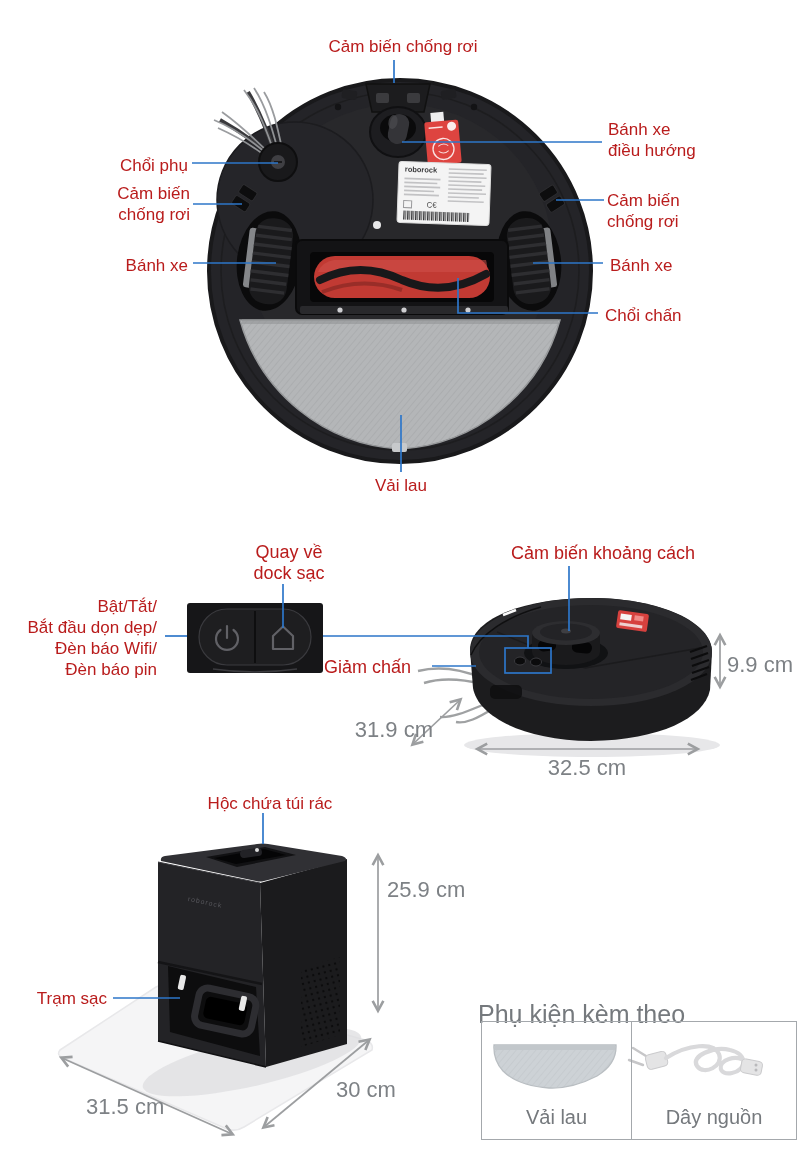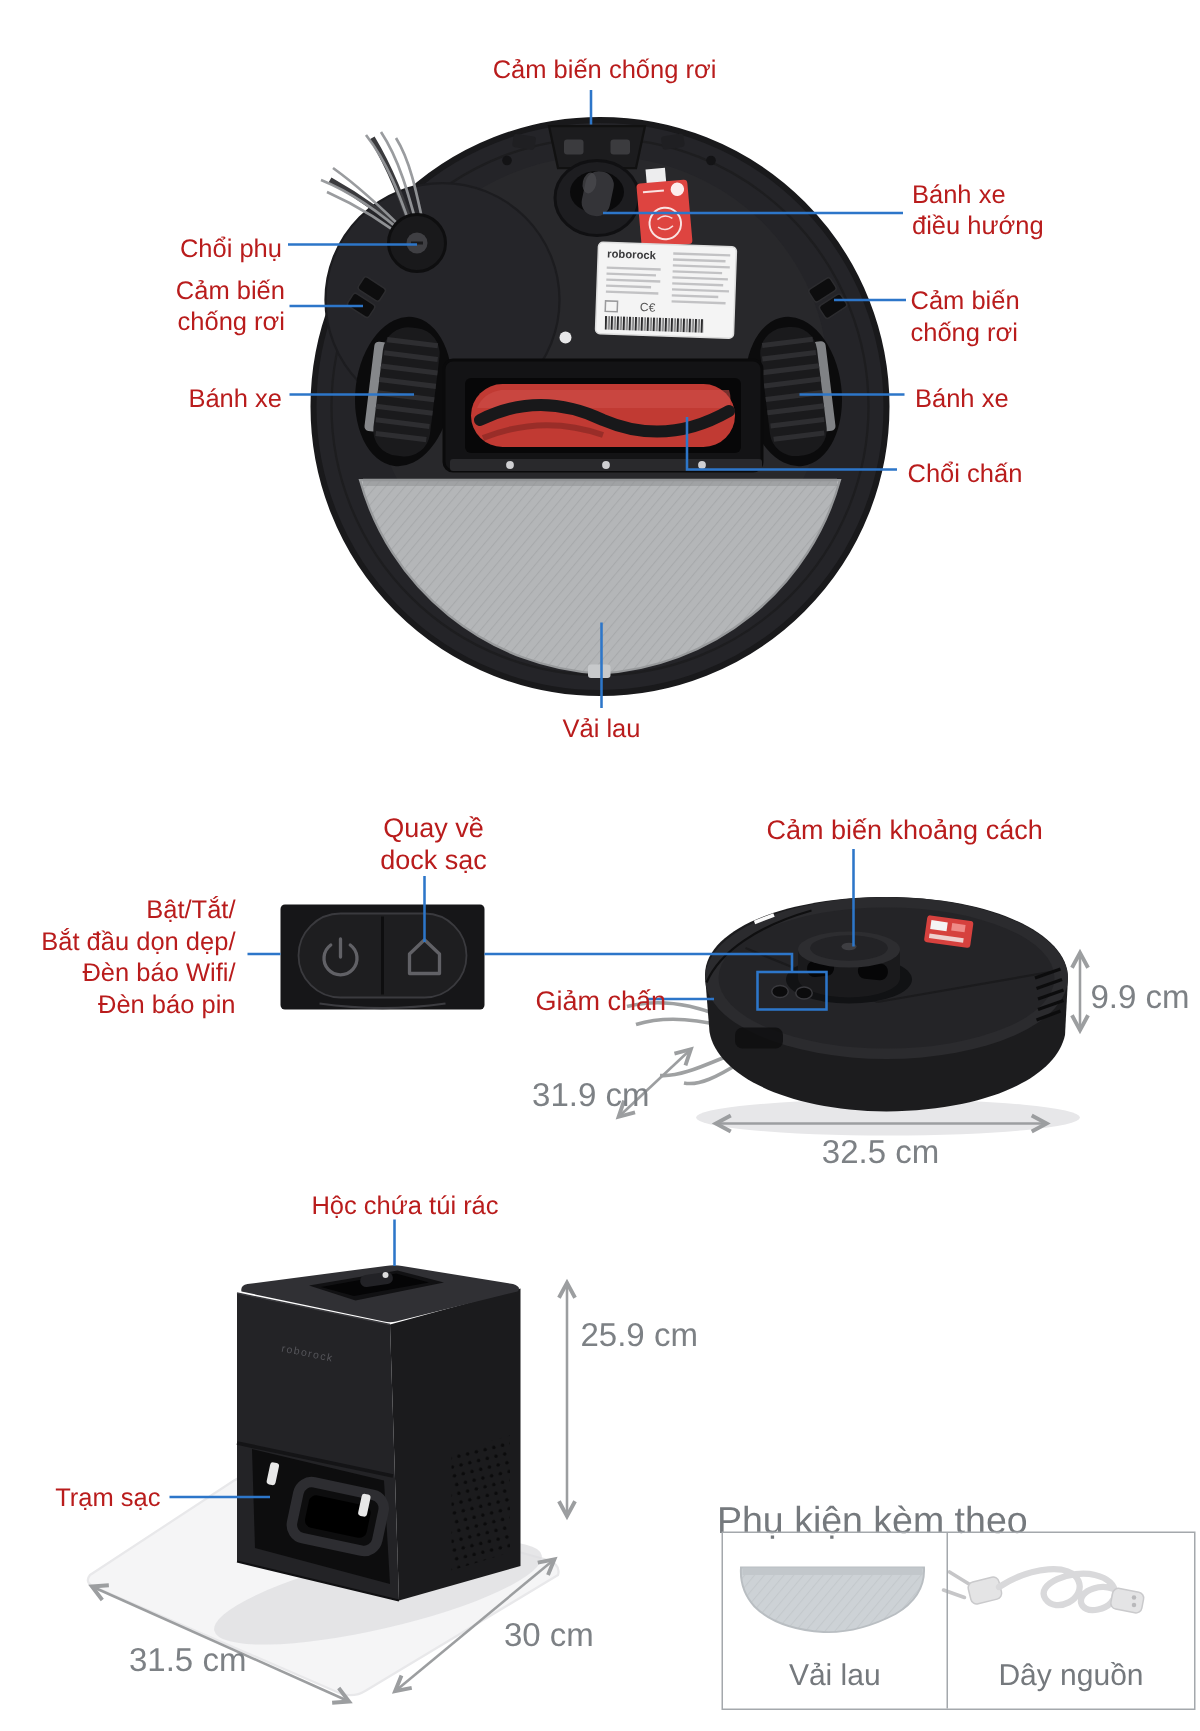--- a/index.html
+++ b/index.html
@@ -352,21 +352,21 @@
 
 <div class="lbl md t-l" style="left:499px;top:543px;margin-left:12px;">Cảm biến khoảng cách</div>
 
 <div class="lbl t-r" style="left:7px;top:596px;width:150px;">
   <div>Bật/Tắt/</div>
   <div>Bắt đầu dọn dẹp/</div>
   <div>Đèn báo Wifi/</div>
   <div>Đèn báo pin</div>
 </div>
 
-<div class="lbl md t-r" style="left:314px;top:657px;width:130px;">Giảm chấn</div>
+<div class="lbl md t-r" style="left:281px;top:657px;width:130px;">Giảm chấn</div>
 
 <div class="lbl dim t-l" style="left:727px;top:654px;">9.9 cm</div>
 <div class="lbl dim t-r" style="left:353px;top:719px;width:80px;">31.9 cm</div>
 <div class="lbl dim t-c" style="left:527px;top:757px;width:120px;">32.5 cm</div>
 
 <div class="lbl t-c" style="left:185px;top:793px;width:170px;">Hộc chứa túi rác</div>
 <div class="lbl dim t-l" style="left:387px;top:879px;">25.9 cm</div>
 <div class="lbl t-r" style="left:27px;top:988px;width:80px;">Trạm sạc</div>
 <div class="lbl dim t-l" style="left:336px;top:1079px;">30 cm</div>
 <div class="lbl dim t-l" style="left:86px;top:1096px;">31.5 cm</div>

